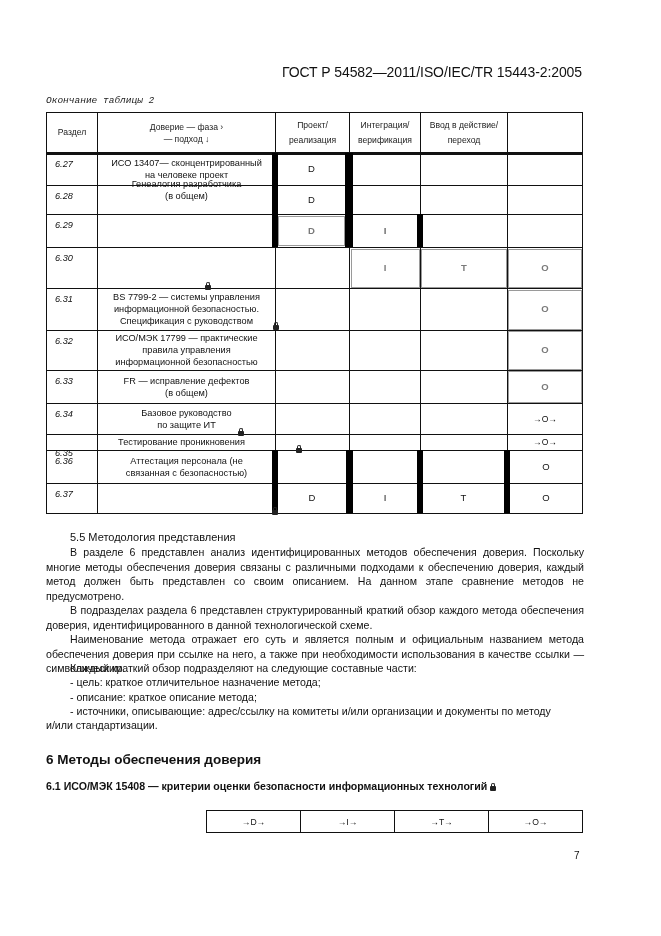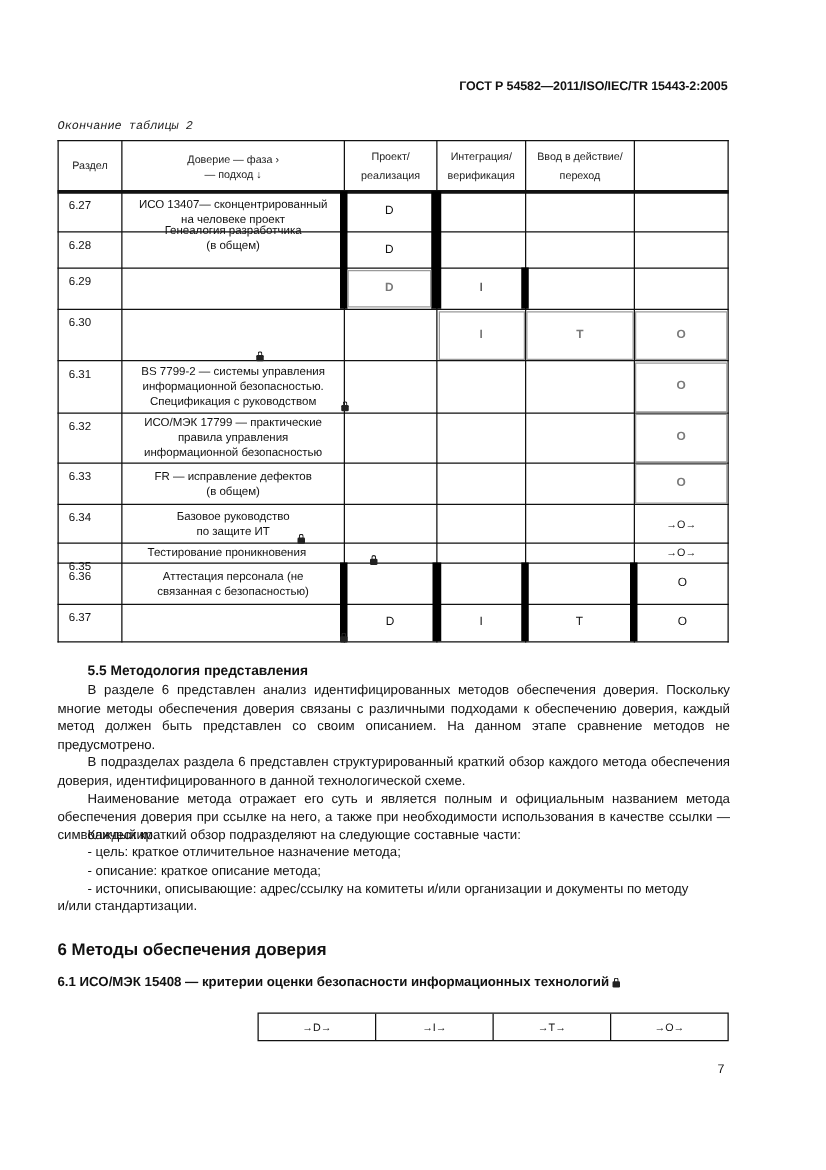--- a/index.html
+++ b/index.html
@@ -1,39 +1,39 @@
 <!DOCTYPE html>
 <html><head>
 <meta charset="utf-8">
 <style>
   html, body { margin: 0; padding: 0; background: #ffffff; }
   body { width: 661px; height: 936px; position: relative; overflow: hidden;
          font-family: "Liberation Sans", sans-serif; color: #111; }
   .abs { position: absolute; }
-  .doc-header { left: 0; top: 64px; width: 582px; text-align: right; font-weight: bold; font-size: 10px; letter-spacing: -0.1px; }
+  .doc-header { left: 0; top: 64px; width: 582px; text-align: right; font-weight: normal; font-size: 14px; letter-spacing: -0.1px; }
   .table-caption { left: 46px; top: 95px; font-style: italic; font-size: 9.5px; color: #222; font-family: Liberation Mono, monospace; }
 
   
   .tbl { left: 46px; top: 112px; width: 537px; height: 401px; }
   .hline { position: absolute; left: 0; width: 537px; height: 1px; background: #111; }
   .hline.thick { height: 3px; }
   .vline { position: absolute; top: 0; width: 1px; background: #111; }
   .cell { position: absolute; display: flex; align-items: center; justify-content: center; text-align: center; font-size: 9.2px; line-height: 12px; box-sizing: border-box; }
-  .cell.num { justify-content: flex-start; align-items: flex-start; padding: 5px 0 0 8px; font-size: 9.2px; }
+  .cell.num { justify-content: flex-start; align-items: flex-start; padding: 5px 0 0 8px; font-size: 9.2px; font-style: italic; }
   .cell.hdr { font-size: 8.6px; line-height: 15px; color: #222; }
   .bar { position: absolute; background: #000; }
   .box { position: absolute; border: 1px solid #9a9a9a; box-sizing: border-box; }
   .mark { font-size: 9.5px; }
   .mark.gray { font-weight: bold; color: #7a7a7a; }
   .lock { display: inline-block; width: 6px; height: 8px; position: relative; vertical-align: -1px; margin-left: 3px; }
   .lock::before { content: ""; position: absolute; left: 1px; top: 0; width: 2px; height: 3px; border: 1px solid #222; border-bottom: none; border-radius: 2px 2px 0 0; }
   .lock::after { content: ""; position: absolute; left: 0; top: 3px; width: 6px; height: 5px; background: #222; border-radius: 1px; }
 
   .section { font-size: 10.6px; line-height: 14.6px; color: #111; }
-  .h55 { left: 70px; top: 530px; font-weight: bold; font-size: 11px; }
+  .h55 { left: 70px; top: 530px; font-weight: normal; font-size: 11px; }
   .para { left: 46px; width: 538px; text-align: justify; }
   .indent { text-indent: 24px; }
   .bullet { left: 46px; width: 538px; padding-left: 24px; box-sizing: border-box; }
   .h6 { left: 46px; top: 752px; font-weight: bold; font-size: 13.5px; }
   .h61 { left: 46px; top: 780px; font-weight: bold; font-size: 10.6px; }
   .flow { left: 206px; top: 810px; width: 377px; height: 23px; border: 1px solid #111; box-sizing: border-box; display: flex; }
   .flow > div { flex: 1; display: flex; align-items: center; justify-content: center; font-size: 8.6px; border-right: 1px solid #111; }
   .flow > div:last-child { border-right: none; }
   .page-num { left: 574px; top: 850px; font-size: 10px; }
 </style>

